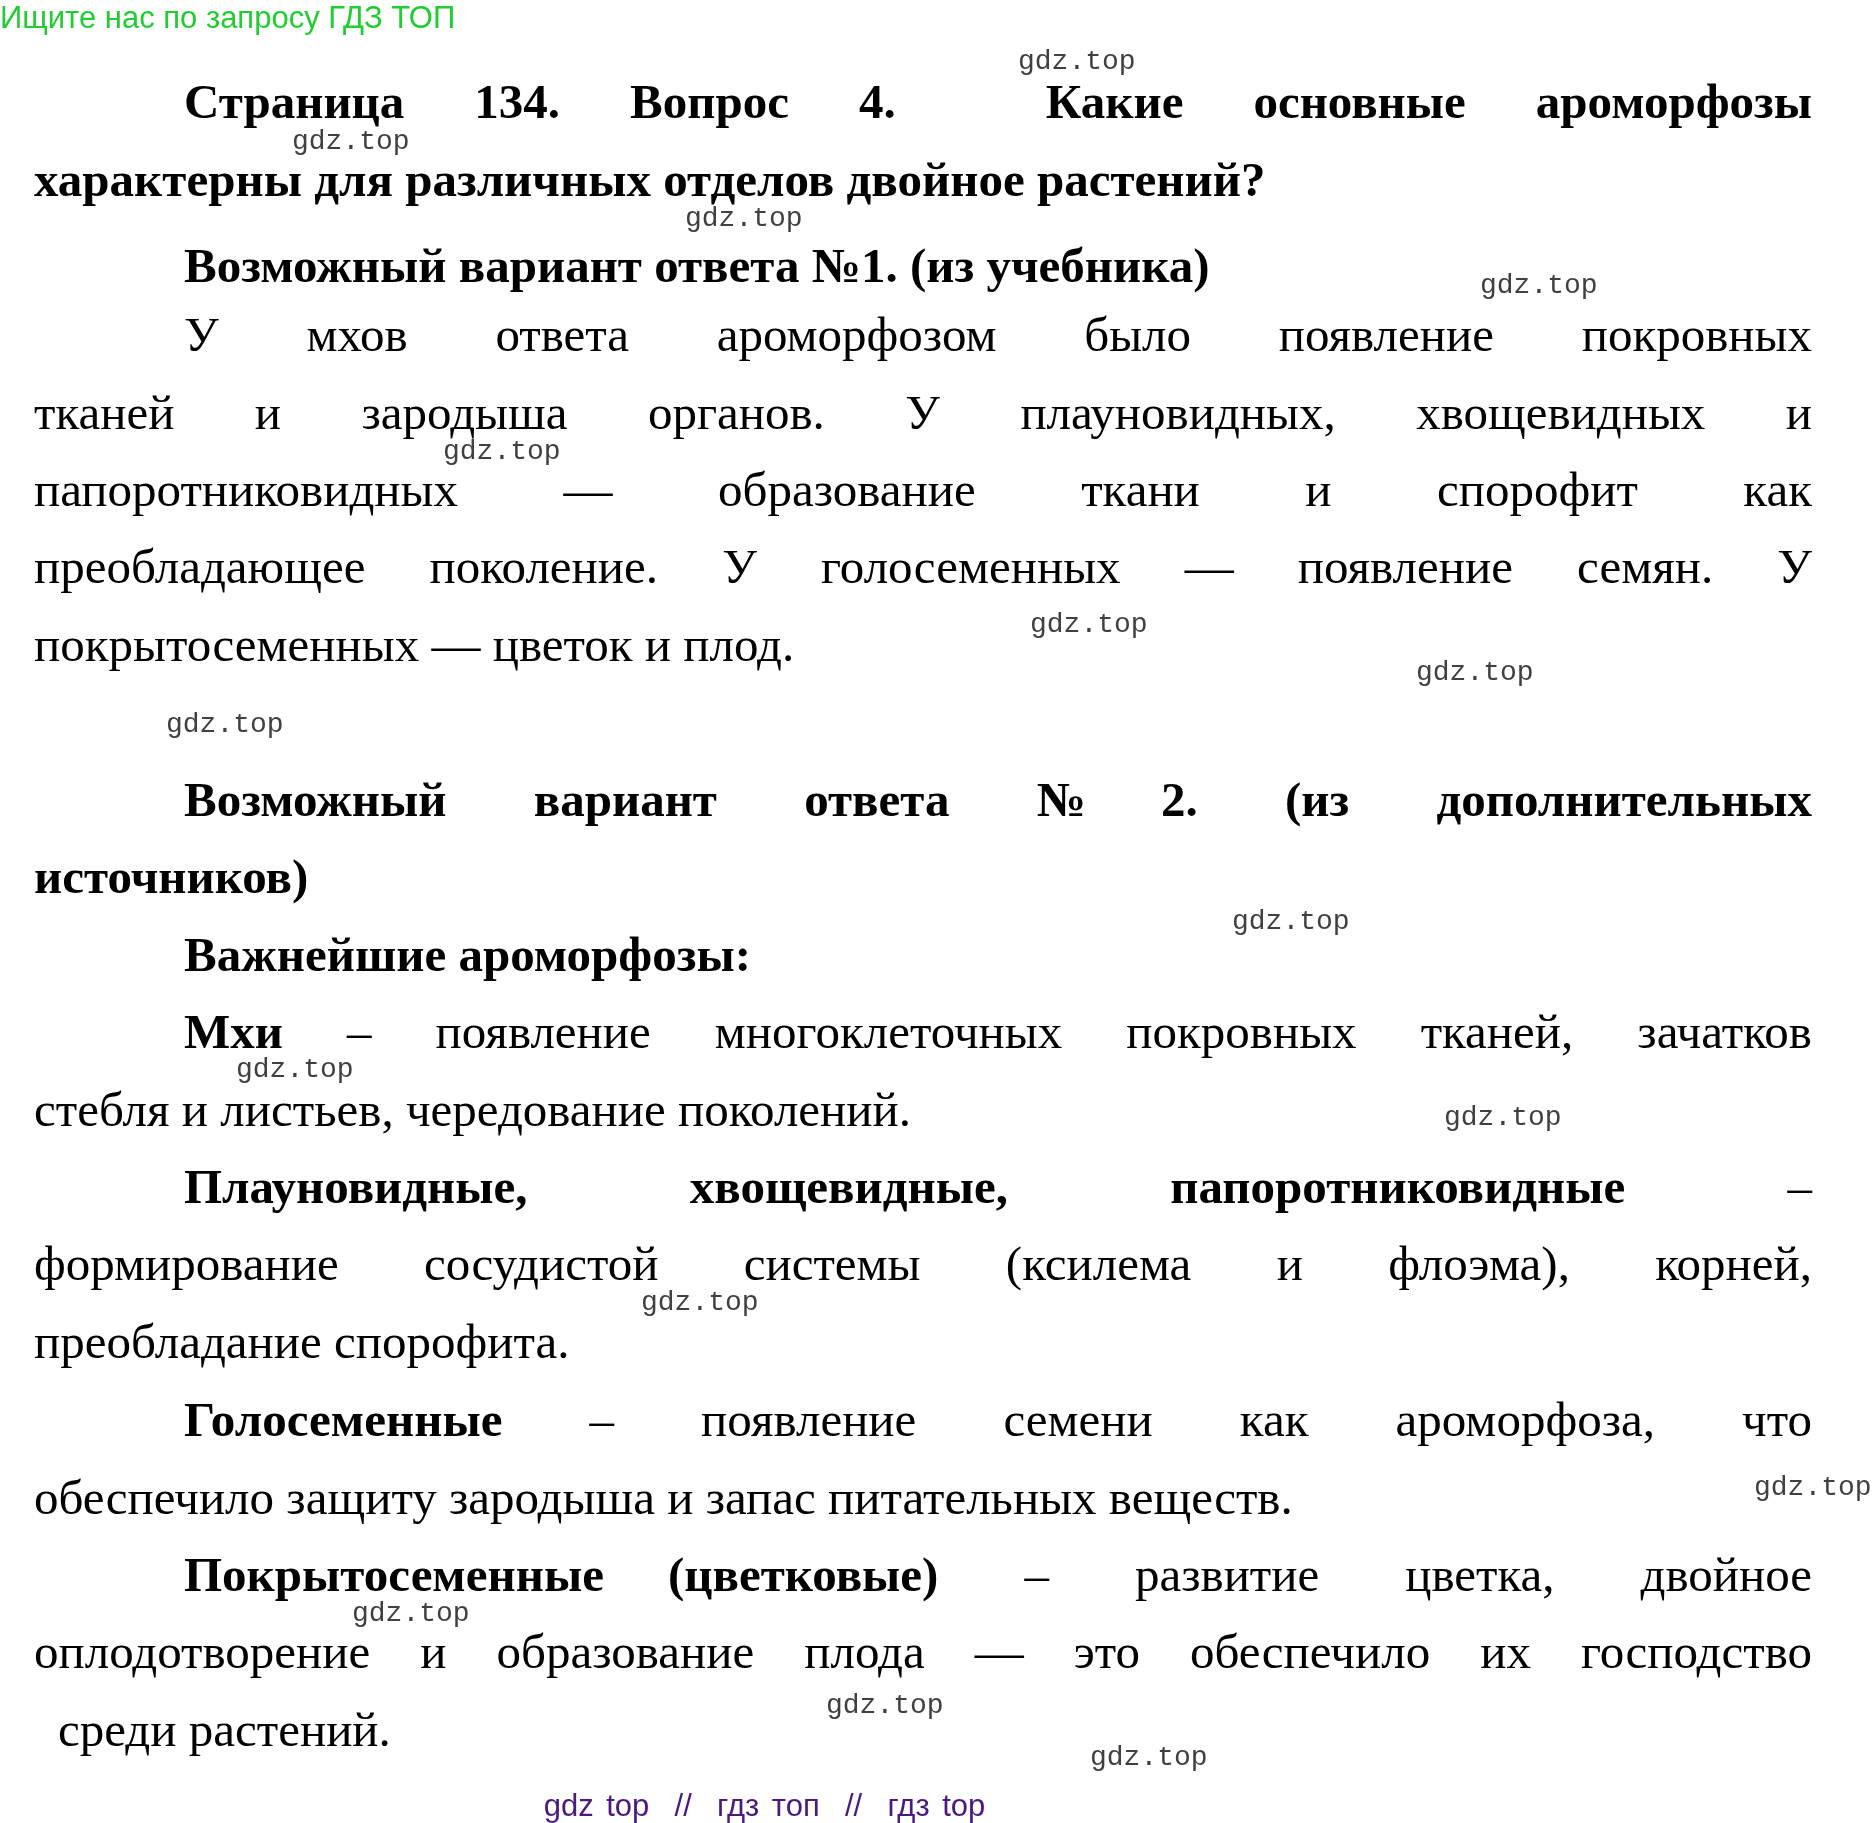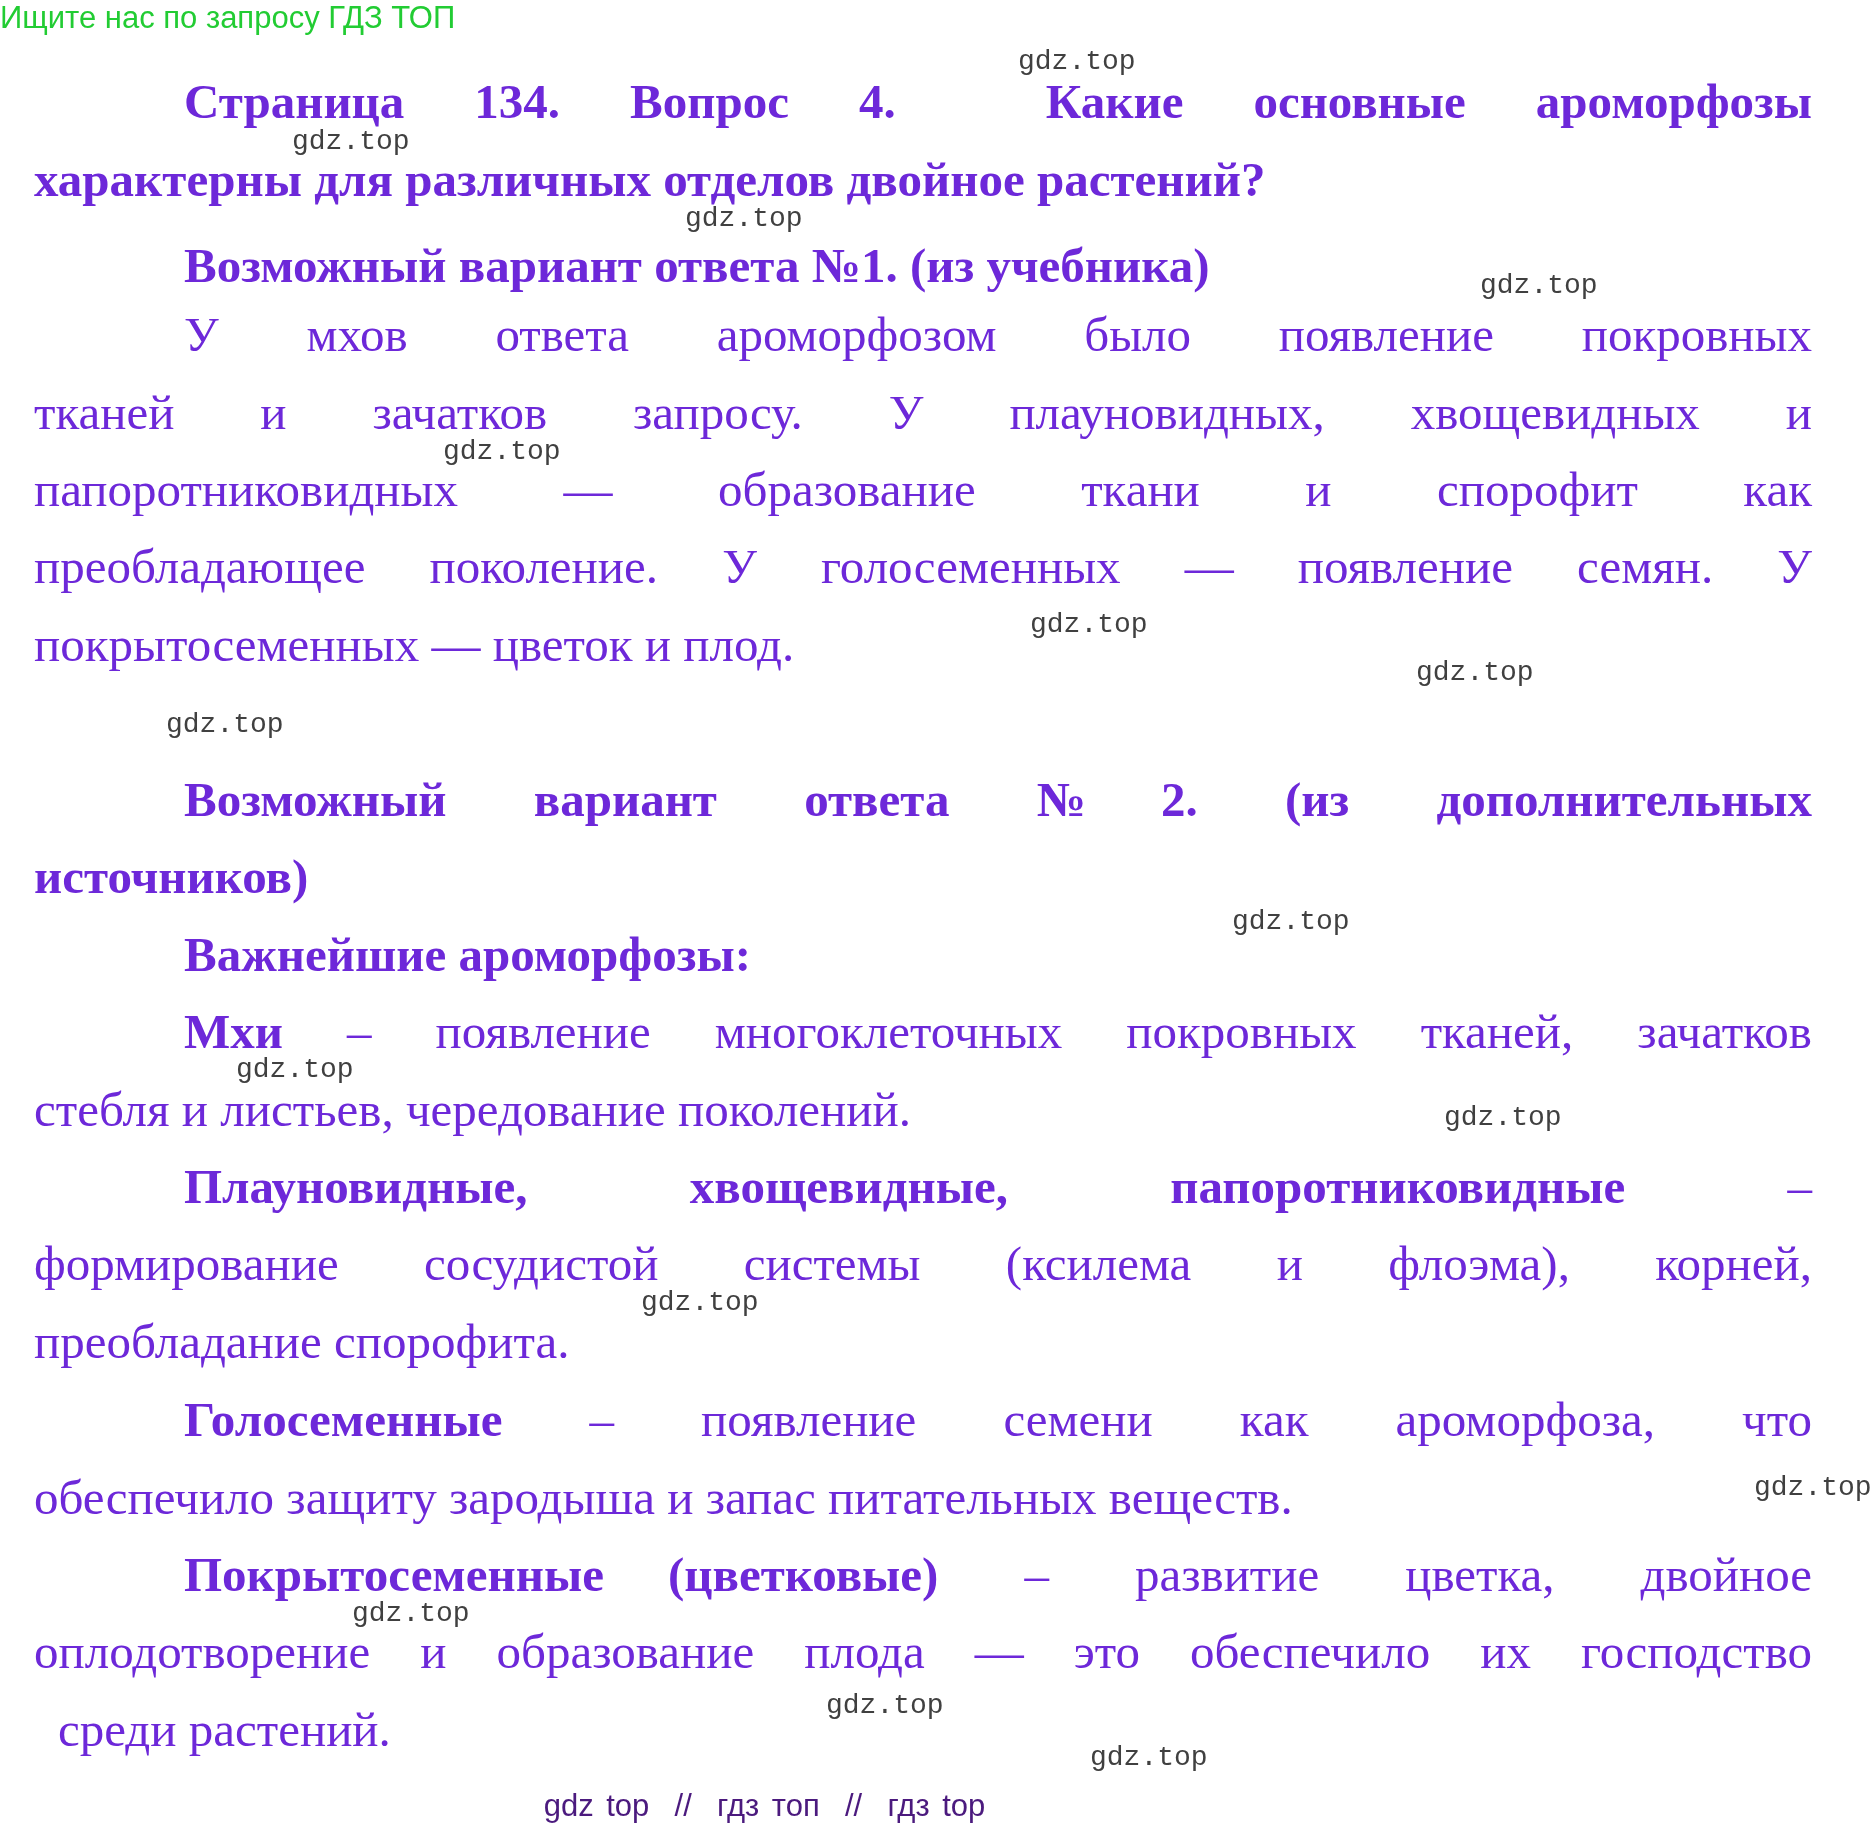--- a/index.html
+++ b/index.html
@@ -2,42 +2,42 @@
 <html><head>
 <meta charset="utf-8">
 <style>
   html, body { margin:0; padding:0; background:#ffffff; }
   body { width:1873px; height:1823px; position:relative; overflow:hidden; }
   .top-banner { position:absolute; left:0; width:1873px; top:0; height:36px; text-align:left;
     font-family:"Liberation Sans", sans-serif; font-size:31px; color:#22cc33; line-height:36px; }
   .footer { position:absolute; left:0; width:1529px; top:1788px; height:36px; text-align:center;
     font-family:"Liberation Sans", sans-serif; font-size:31px; color:#4b1a7e; line-height:36px; word-spacing:4px; }
   .line { position:absolute; left:34px; width:1778px; height:60px; line-height:60px;
-    font-family:"Liberation Serif", serif; font-size:49px; color:#6d28d9; white-space:nowrap;
+    font-family:"Liberation Serif", serif; font-size:49px; color:#000000; white-space:nowrap;
     text-align:justify; text-align-last:justify; }
   .line.indent { left:184px; width:1628px; }
   .line.last { text-align-last:left; }
   .b { font-weight:bold; }
   .wm { position:absolute; font-family:Liberation Mono, monospace; font-size:28px; color:#404040;
     line-height:32px; white-space:nowrap; }
 </style>
 </head>
 <body>
 
 <div class="top-banner">Ищите нас по запросу ГДЗ ТОП</div>
 
 <div class="line indent b" style="top:72px;">
   <span>Страница 134. Вопрос 4.</span>
   <span style="margin-left:80px;">Какие основные ароморфозы</span>
 </div>
 <div class="line b last" style="top:150px;">характерны для различных отделов двойное растений?</div>
 
 <div class="line indent b last" style="top:236px;">Возможный вариант ответа №1. (из учебника)</div>
 <div class="line indent" style="top:305px;">У мхов ответа ароморфозом было появление покровных</div>
-<div class="line" style="top:383px;">тканей и зачатков запросу. У плауновидных, хвощевидных и</div>
+<div class="line" style="top:383px;">тканей и зародыша органов. У плауновидных, хвощевидных и</div>
 <div class="line" style="top:460px;">папоротниковидных — образование ткани и спорофит как</div>
 <div class="line" style="top:537px;">преобладающее поколение. У голосеменных — появление семян. У</div>
 <div class="line last" style="top:615px;">покрытосеменных — цветок и плод.</div>
 
 <div class="line indent b" style="top:770px;">Возможный вариант ответа №2. (из дополнительных</div>
 <div class="line b last" style="top:847px;">источников)</div>
 <div class="line indent b last" style="top:925px;">Важнейшие ароморфозы:</div>
 
 <div class="line indent" style="top:1002px;">
   <span class="b">Мхи</span><span> – появление многоклеточных покровных тканей, зачатков</span>

